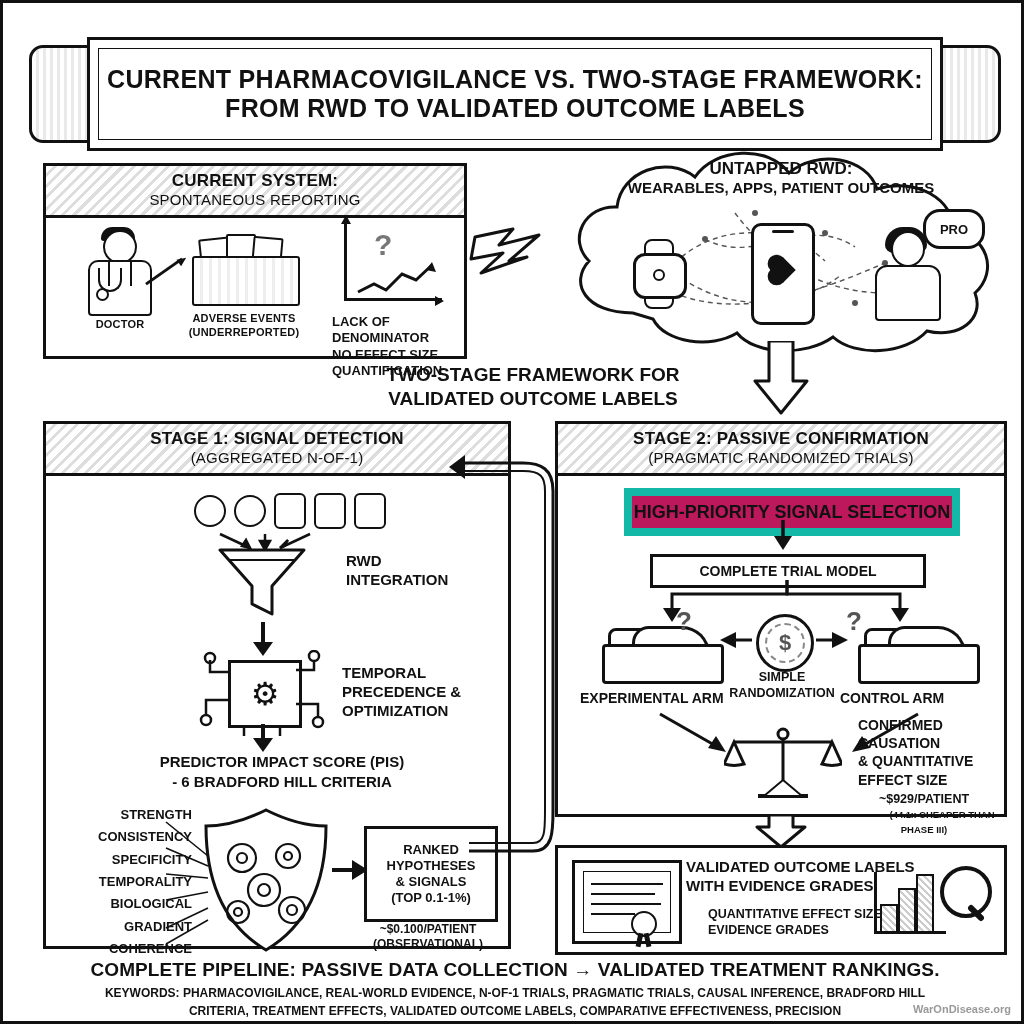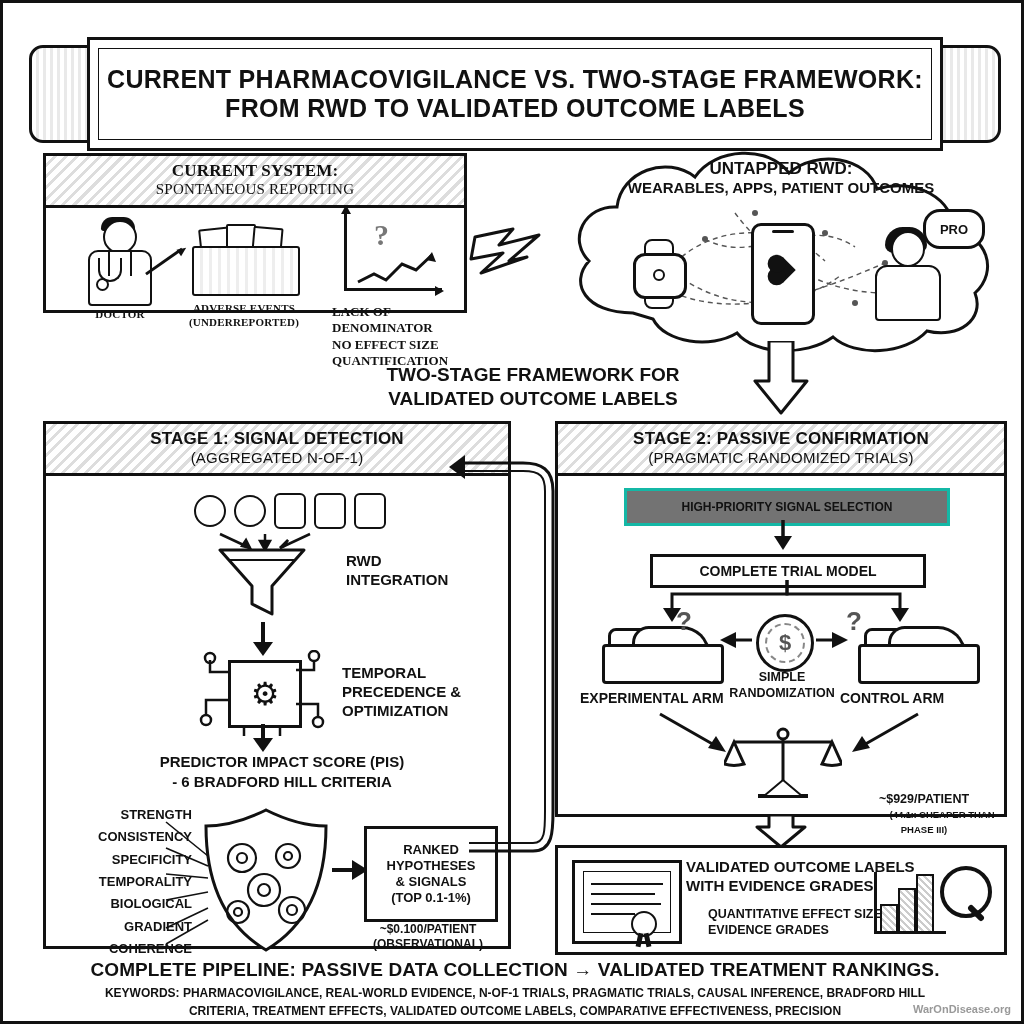--- a/index.html
+++ b/index.html
@@ -23,21 +23,21 @@
   .title-l2{font-size:25px;font-weight:bold;letter-spacing:.3px;text-align:center;line-height:1.15;}
 
   
   .box{position:absolute;border:3px solid #111;background:#fff;box-sizing:border-box;}
   .hdr{border-bottom:3px solid #111;background:repeating-linear-gradient(135deg,#fff 0 5px,#ddd 5px 8px);
        text-align:center;padding:5px 4px 6px;box-sizing:border-box;}
   .hdr .h1{font-size:17px;font-weight:bold;letter-spacing:.2px;}
   .hdr .h2{font-size:15px;font-weight:normal;letter-spacing:.2px;}
 
   
-  #current{left:40px;top:150px;width:424px;height:160px;font-family:Liberation Serif, serif;}
+  #current{left:40px;top:160px;width:424px;height:196px;}
   #current .hdr{height:52px;}
   #current .body{position:relative;height:141px;}
   .label-small{font-size:11px;font-weight:bold;text-align:center;line-height:1.2;letter-spacing:.2px;}
 
   
   .doctor{position:absolute;left:36px;top:10px;width:74px;height:86px;}
   .doc-head{position:absolute;left:21px;top:2px;width:30px;height:30px;border:2px solid #111;border-radius:50%;background:#fff;}
   .doc-hair{position:absolute;left:19px;top:-1px;width:34px;height:14px;background:#111;border-radius:17px 17px 4px 4px;}
   .doc-coat{position:absolute;left:6px;top:32px;width:60px;height:52px;border:2px solid #111;border-radius:10px 10px 4px 4px;background:#fff;}
   .doc-v{position:absolute;left:26px;top:32px;width:20px;height:26px;border-left:2px solid #111;border-right:2px solid #111;transform:skewX(0deg);}
@@ -110,22 +110,22 @@
   .chip .gear{position:absolute;left:50%;top:50%;transform:translate(-50%,-50%);font-size:32px;line-height:1;}
   .temporal-label{position:absolute;left:296px;top:240px;font-size:15px;font-weight:bold;line-height:1.25;}
   .pis-label{position:absolute;left:26px;top:328px;width:420px;text-align:center;font-size:15px;font-weight:bold;line-height:1.3;}
   .shield{position:absolute;left:152px;top:382px;width:136px;height:148px;}
   .criteria{position:absolute;left:16px;top:380px;width:130px;text-align:right;font-size:13px;font-weight:bold;line-height:1.72;}
   .ranked{position:absolute;left:318px;top:402px;width:128px;height:90px;border:3px solid #111;background:#fff;
           display:flex;flex-direction:column;align-items:center;justify-content:center;font-size:13px;font-weight:bold;text-align:center;line-height:1.25;}
   .cost1{position:absolute;left:312px;top:498px;width:140px;text-align:center;font-size:12px;font-weight:bold;line-height:1.25;}
 
   
-  .hp-sel{position:absolute;left:66px;top:64px;width:320px;height:32px;border:3px solid #14b8a6;background:#737373;
-          display:flex;align-items:center;justify-content:center;font-size:12px;font-weight:bold;}
+  .hp-sel{position:absolute;left:66px;top:64px;width:320px;height:32px;border:8px solid #14b8a6;background:#be185d;
+          display:flex;align-items:center;justify-content:center;font-size:18px;font-weight:bold;}
   .emb{position:absolute;left:92px;top:130px;width:270px;height:28px;border:3px solid #111;background:#fff;
        display:flex;align-items:center;justify-content:center;font-size:14px;font-weight:bold;}
   .bed{position:absolute;width:116px;height:64px;}
   .bed-frame{position:absolute;left:0;bottom:0;width:116px;height:34px;border:3px solid #111;border-radius:4px;background:#fff;}
   .bed-pillow{position:absolute;left:6px;bottom:34px;width:34px;height:16px;border:3px solid #111;border-radius:8px 8px 0 0;background:#fff;}
   .bed-body{position:absolute;left:30px;bottom:30px;width:72px;height:22px;border:3px solid #111;border-radius:18px 30px 0 0;background:#fff;}
   .bed-q{position:absolute;font-size:26px;font-weight:bold;color:#555;}
   .coin{position:absolute;left:198px;top:190px;width:52px;height:52px;border:3px solid #111;border-radius:50%;background:#fff;
         display:flex;align-items:center;justify-content:center;font-size:22px;font-weight:bold;color:#555;}
   .coin-inner{position:absolute;left:6px;top:6px;right:6px;bottom:6px;border:2px dashed #888;border-radius:50%;}
@@ -472,20 +472,26 @@
         <line x1="59" y1="8" x2="59" y2="72" stroke="#111" stroke-width="3"></line>
         <line x1="10" y1="18" x2="108" y2="18" stroke="#111" stroke-width="3"></line>
         <circle cx="59" cy="10" r="5" fill="#fff" stroke="#111" stroke-width="3"></circle>
         <path d="M10,18 L0,40 a22,12 0 0 0 20,0 Z" fill="#fff" stroke="#111" stroke-width="3"></path>
         <path d="M108,18 L98,40 a22,12 0 0 0 20,0 Z" fill="#fff" stroke="#111" stroke-width="3"></path>
         <line x1="34" y1="72" x2="84" y2="72" stroke="#111" stroke-width="4"></line>
         <path d="M40,72 L59,56 L78,72 Z" fill="#fff" stroke="#111" stroke-width="2"></path>
       </svg>
     </div>
 
+    <div class="conf-label">
+      <div>CONFIRMED</div>
+      <div>CAUSATION</div>
+      <div>&amp; QUANTITATIVE</div>
+      <div>EFFECT SIZE</div>
+    </div>
     <div class="conf-cost">
       <div>~$929/PATIENT</div>
       <small>(44.1x CHEAPER THAN PHASE III)</small>
     </div>
   </div>
 
   <svg class="arrow-svg" style="left:748px;top:812px;" width="60" height="34">
     <polygon points="18,0 42,0 42,12 54,12 30,32 6,12 18,12" fill="#fff" stroke="#111" stroke-width="3" stroke-linejoin="round"></polygon>
   </svg>
 

